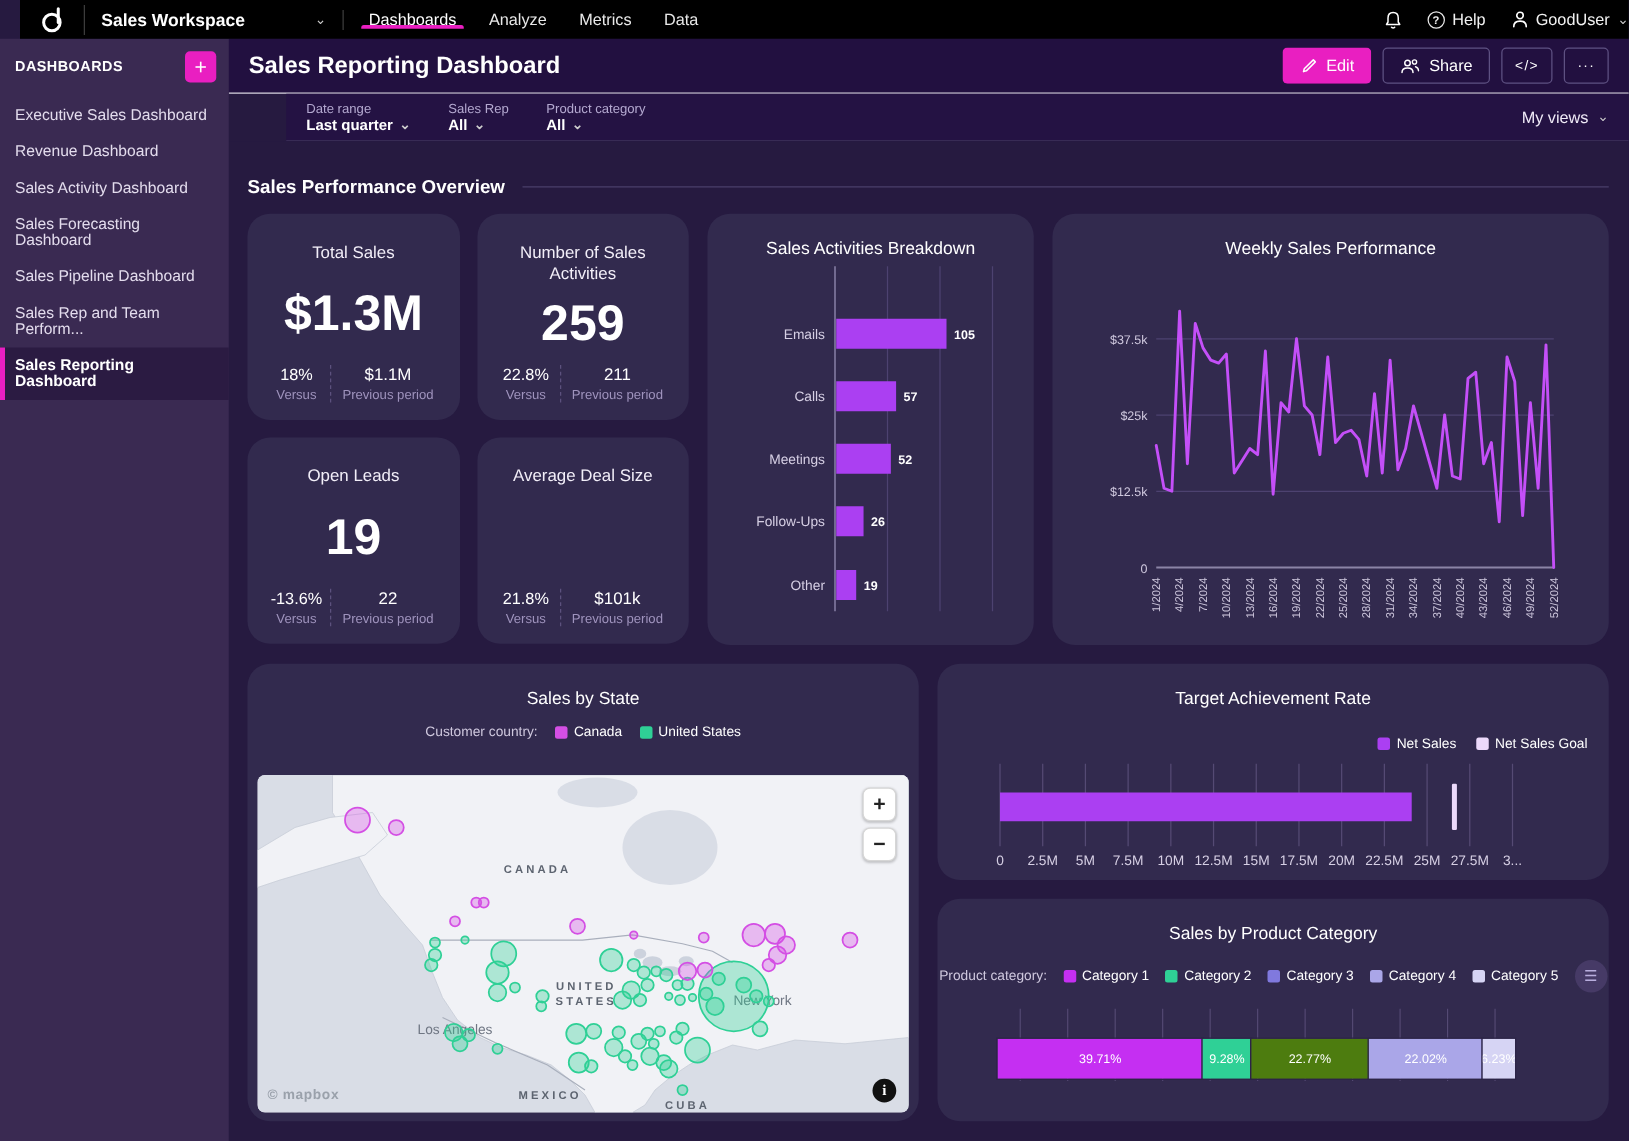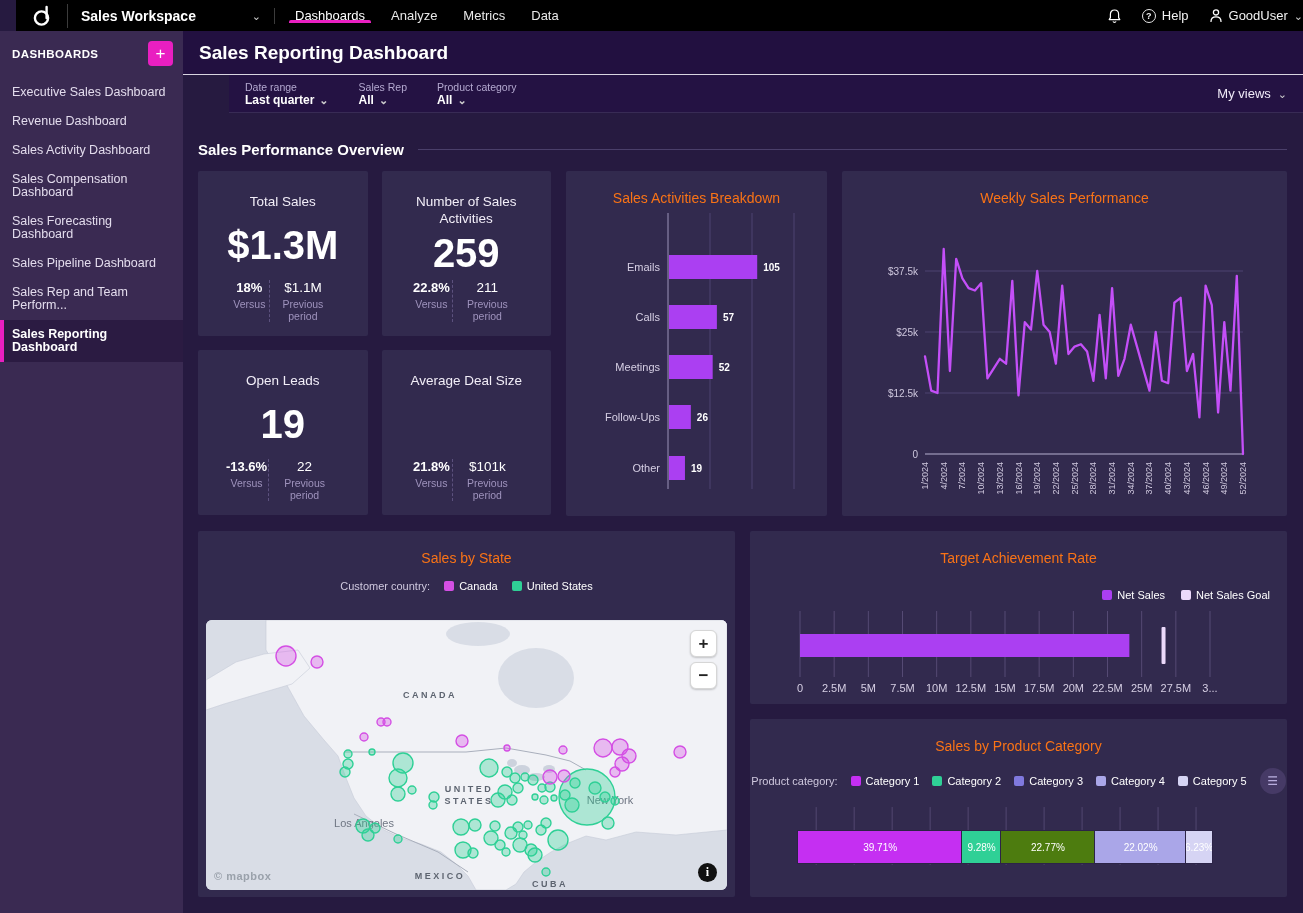--- a/index.html
+++ b/index.html
@@ -54,32 +54,32 @@
   .f-value { font-size:12px; font-weight:bold; color:#fff; line-height:14px; display:flex; gap:5px; align-items:center; }
   .myviews { margin-left:auto; font-size:13px; color:#efeaf7; display:flex; align-items:center; gap:7px; cursor:pointer; }
 
   
   .content { position:absolute; top:82px; bottom:0; left:0; right:0; overflow:hidden;
     background:#261a40; padding:0 16px 0 15px; }
   .section-head { display:flex; align-items:center; margin:28px 0 13px 0; }
   .section-title { font-size:15px; font-weight:bold; color:#fff; white-space:nowrap; }
   .section-line { flex:1; height:1px; background:#4a3f6a; margin-left:14px; }
 
-  .card { background:#322a4e; border-radius:2px; position:relative;align-items:center; }
-  .card-title { text-align:center; font-size:14px; color:#f97316; padding-top:19px; }
+  .card { background:#322a4e; border-radius:18px; position:relative; }
+  .card-title { text-align:center; font-size:14px; color:#ffffff; padding-top:19px; }
 
   .row1 { display:flex; gap:15px; }
   .kpi-grid { width:353px; display:grid; grid-template-columns:1fr 1fr; grid-template-rows:165px 165px; gap:14px; }
   .kpi-card { display:flex; flex-direction:column; }
   .kpi-title { text-align:center; font-size:13.5px; color:#f2eef8; margin-top:22px; line-height:17px; padding:0 14px; }
   .kpi-value { text-align:center; font-size:40px; font-weight:bold; color:#fff; margin-top:auto; }
   .kpi-footer { display:flex; margin:auto 12px 14px 12px; }
   .kpi-half { flex:1; text-align:center; }
   .kpi-half.l { flex:0 0 38%; border-right:1px dashed #5c517e; }
-  .kpi-change { font-size:13px; color:#fff;font-weight:bold; }
+  .kpi-change { font-size:13px; color:#fff; }
   .kpi-sub { font-size:10.5px; color:#9f93bd; margin-top:3px; }
   .kpi-prev { font-size:13.5px; color:#fff; }
 
   .activities-card { width:261px; height:345px; }
   .weekly-card { flex:1; height:345px; }
   .chart-svg { position:absolute; left:0; top:0; width:100%; height:100%; }
 
   .row2 { display:flex; gap:15px; margin-top:15px; }
   .map-card { width:537px; height:366px; }
   .legend-row { display:flex; justify-content:center; align-items:center; gap:14px; margin-top:14px;
@@ -158,30 +158,52 @@
   </div>
 
   <div class="sidebar">
     <div class="sb-head">
       <span class="sb-title">DASHBOARDS</span>
       <span class="sb-add">+</span>
     </div>
     <div class="sb-item">Executive Sales Dashboard</div>
     <div class="sb-item">Revenue Dashboard</div>
     <div class="sb-item">Sales Activity Dashboard</div>
-    <div class="sb-item">Sales Compensation Dashboard</div>
     <div class="sb-item">Sales Forecasting Dashboard</div>
     <div class="sb-item">Sales Pipeline Dashboard</div>
     <div class="sb-item">Sales Rep and Team Perform...</div>
     <div class="sb-item active">Sales Reporting Dashboard</div>
   </div>
 
   <div class="main">
     <div class="page-header">
       <span class="page-title">Sales Reporting Dashboard</span>
+      <div class="hdr-actions">
+        <div class="btn primary">
+          <svg width="14" height="14" viewBox="0 0 16 16">
+            <path d="M12.2 2.2 l1.8 1.8 L5.8 12.2 l-2.6.7.7-2.6 Z" fill="none" stroke="#fff" stroke-width="1.4" stroke-linejoin="round"></path>
+          </svg>
+          <span>Edit</span>
+        </div>
+        <div class="btn ghost">
+          <svg width="16" height="14" viewBox="0 0 16 14">
+            <circle cx="6" cy="4.4" r="2.2" fill="none" stroke="#fff" stroke-width="1.2"></circle>
+            <path d="M1.6 12 C1.6 9.6 3.5 8.4 6 8.4 C8.5 8.4 10.4 9.6 10.4 12" fill="none" stroke="#fff" stroke-width="1.2" stroke-linecap="round"></path>
+            <circle cx="11.6" cy="3.6" r="1.7" fill="none" stroke="#fff" stroke-width="1.1"></circle>
+            <path d="M12.4 7.4 C13.9 7.8 14.8 9 14.8 10.6" fill="none" stroke="#fff" stroke-width="1.1" stroke-linecap="round"></path>
+          </svg>
+          <span>Share</span>
+        </div>
+        <div class="btn ghost sq">
+          <span>&lt;/&gt;</span>
+        </div>
+        <div class="btn ghost sq">
+          <span>···</span>
+        </div>
+      </div>
     </div>
     <div class="hdr-divider"></div>
 
     <div class="filterbar">
       <div class="filter">
         <div class="f-label">Date range</div>
         <div class="f-value">
             <span>Last quarter</span>
           <span class="chev">⌄</span>
           </div>

